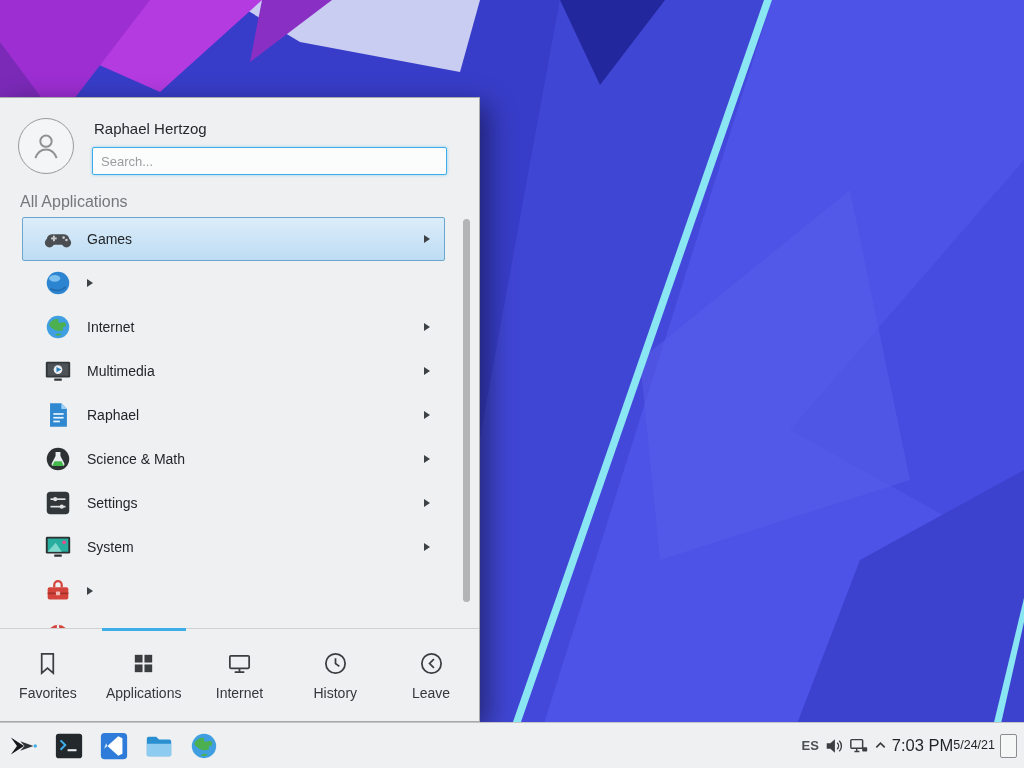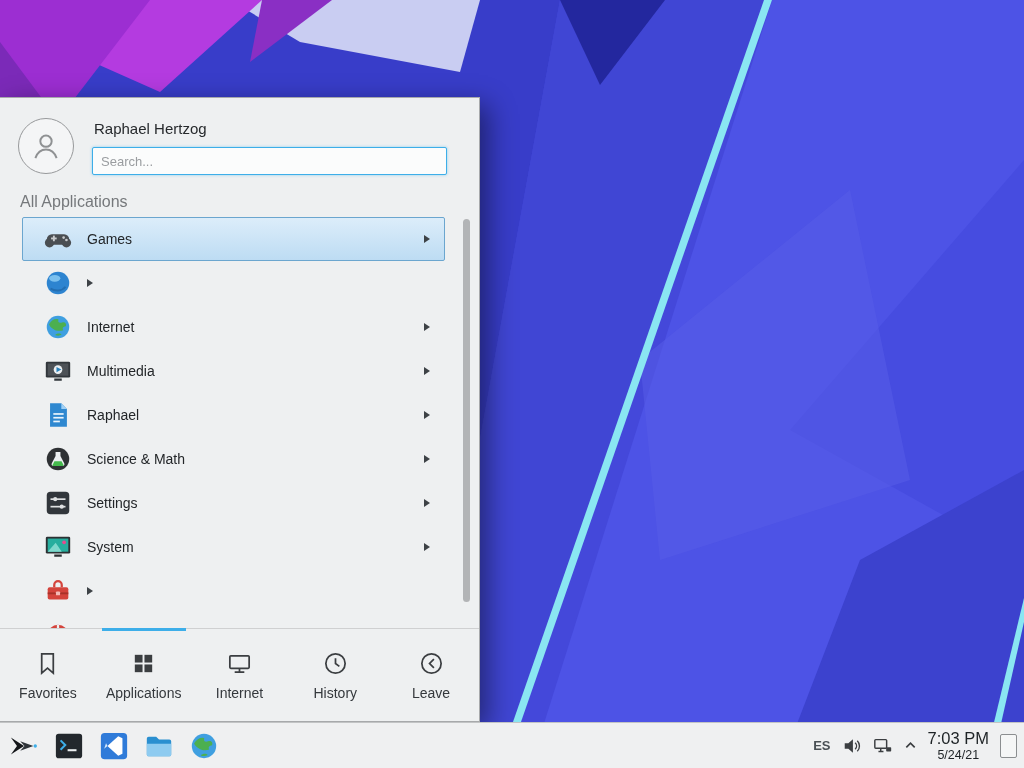--- a/index.html
+++ b/index.html
@@ -41,24 +41,24 @@
   .tab{flex:1;position:relative;display:flex;flex-direction:column;align-items:center;
        justify-content:center;gap:8px;color:#34383c;font-size:14px;cursor:pointer;}
   .tab svg{width:27px;height:27px;}
   .tab.active::before{content:"";position:absolute;top:-1px;left:6px;right:6px;height:3px;background:#3daee9;}
 
   
   .panel{position:absolute;left:0;bottom:0;width:100%;height:46px;background:#eff0f1;
          border-top:1px solid #c2c4c5;display:flex;align-items:center;box-sizing:border-box;z-index:5;}
   .panel-apps{display:flex;align-items:center;gap:15px;padding-left:9px;}
   .panel-apps svg{width:30px;height:30px;display:block;cursor:pointer;}
-  .tray{margin-left:auto;display:flex;align-items:center;gap:11px;padding-right:7px;}
+  .tray{margin-left:auto;display:flex;align-items:center;gap:5px;padding-right:7px;}
   .kb-layout{font-size:13px;font-weight:bold;color:#4a5055;cursor:pointer;}
   .tray svg{display:block;cursor:pointer;}
-  .clock{display:flex;flex-direction:column;align-items:center;line-height:1.15;
+  .clock{display:flex;align-items:center;line-height:1.15;
          color:#1e2326;cursor:pointer;}
   .clock-time{font-size:16.5px;}
   .clock-date{font-size:12.5px;}
   .peek{width:15px;height:22px;border:1px solid #8b8e90;border-radius:2px;
         background:rgba(255,255,255,.4);cursor:pointer;}
 </style>
 </head>
 <body>
 
 <div class="desktop">

